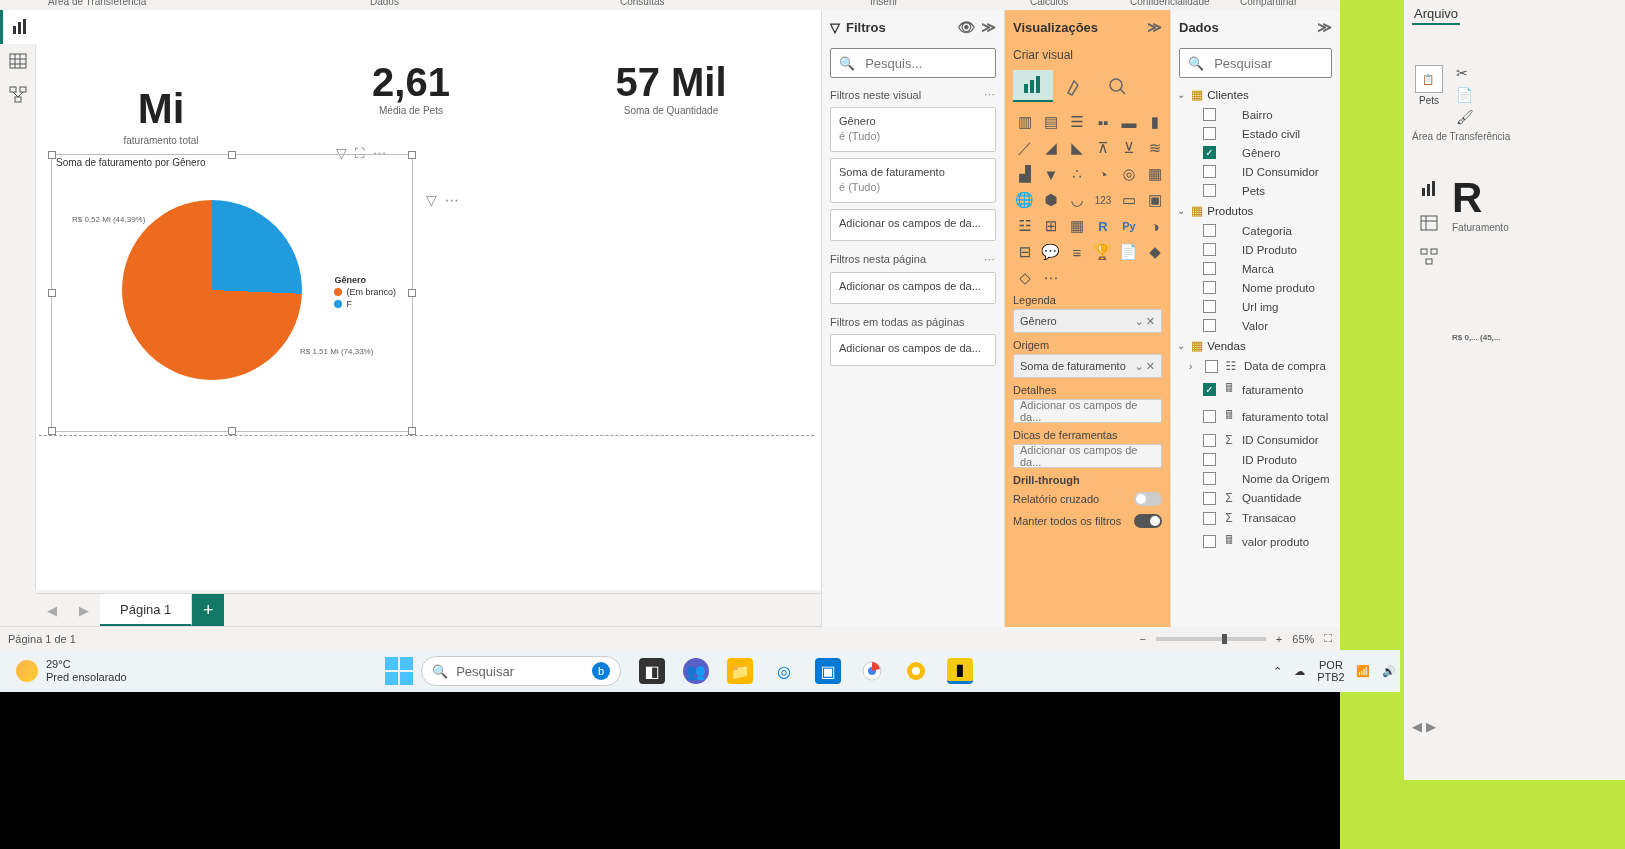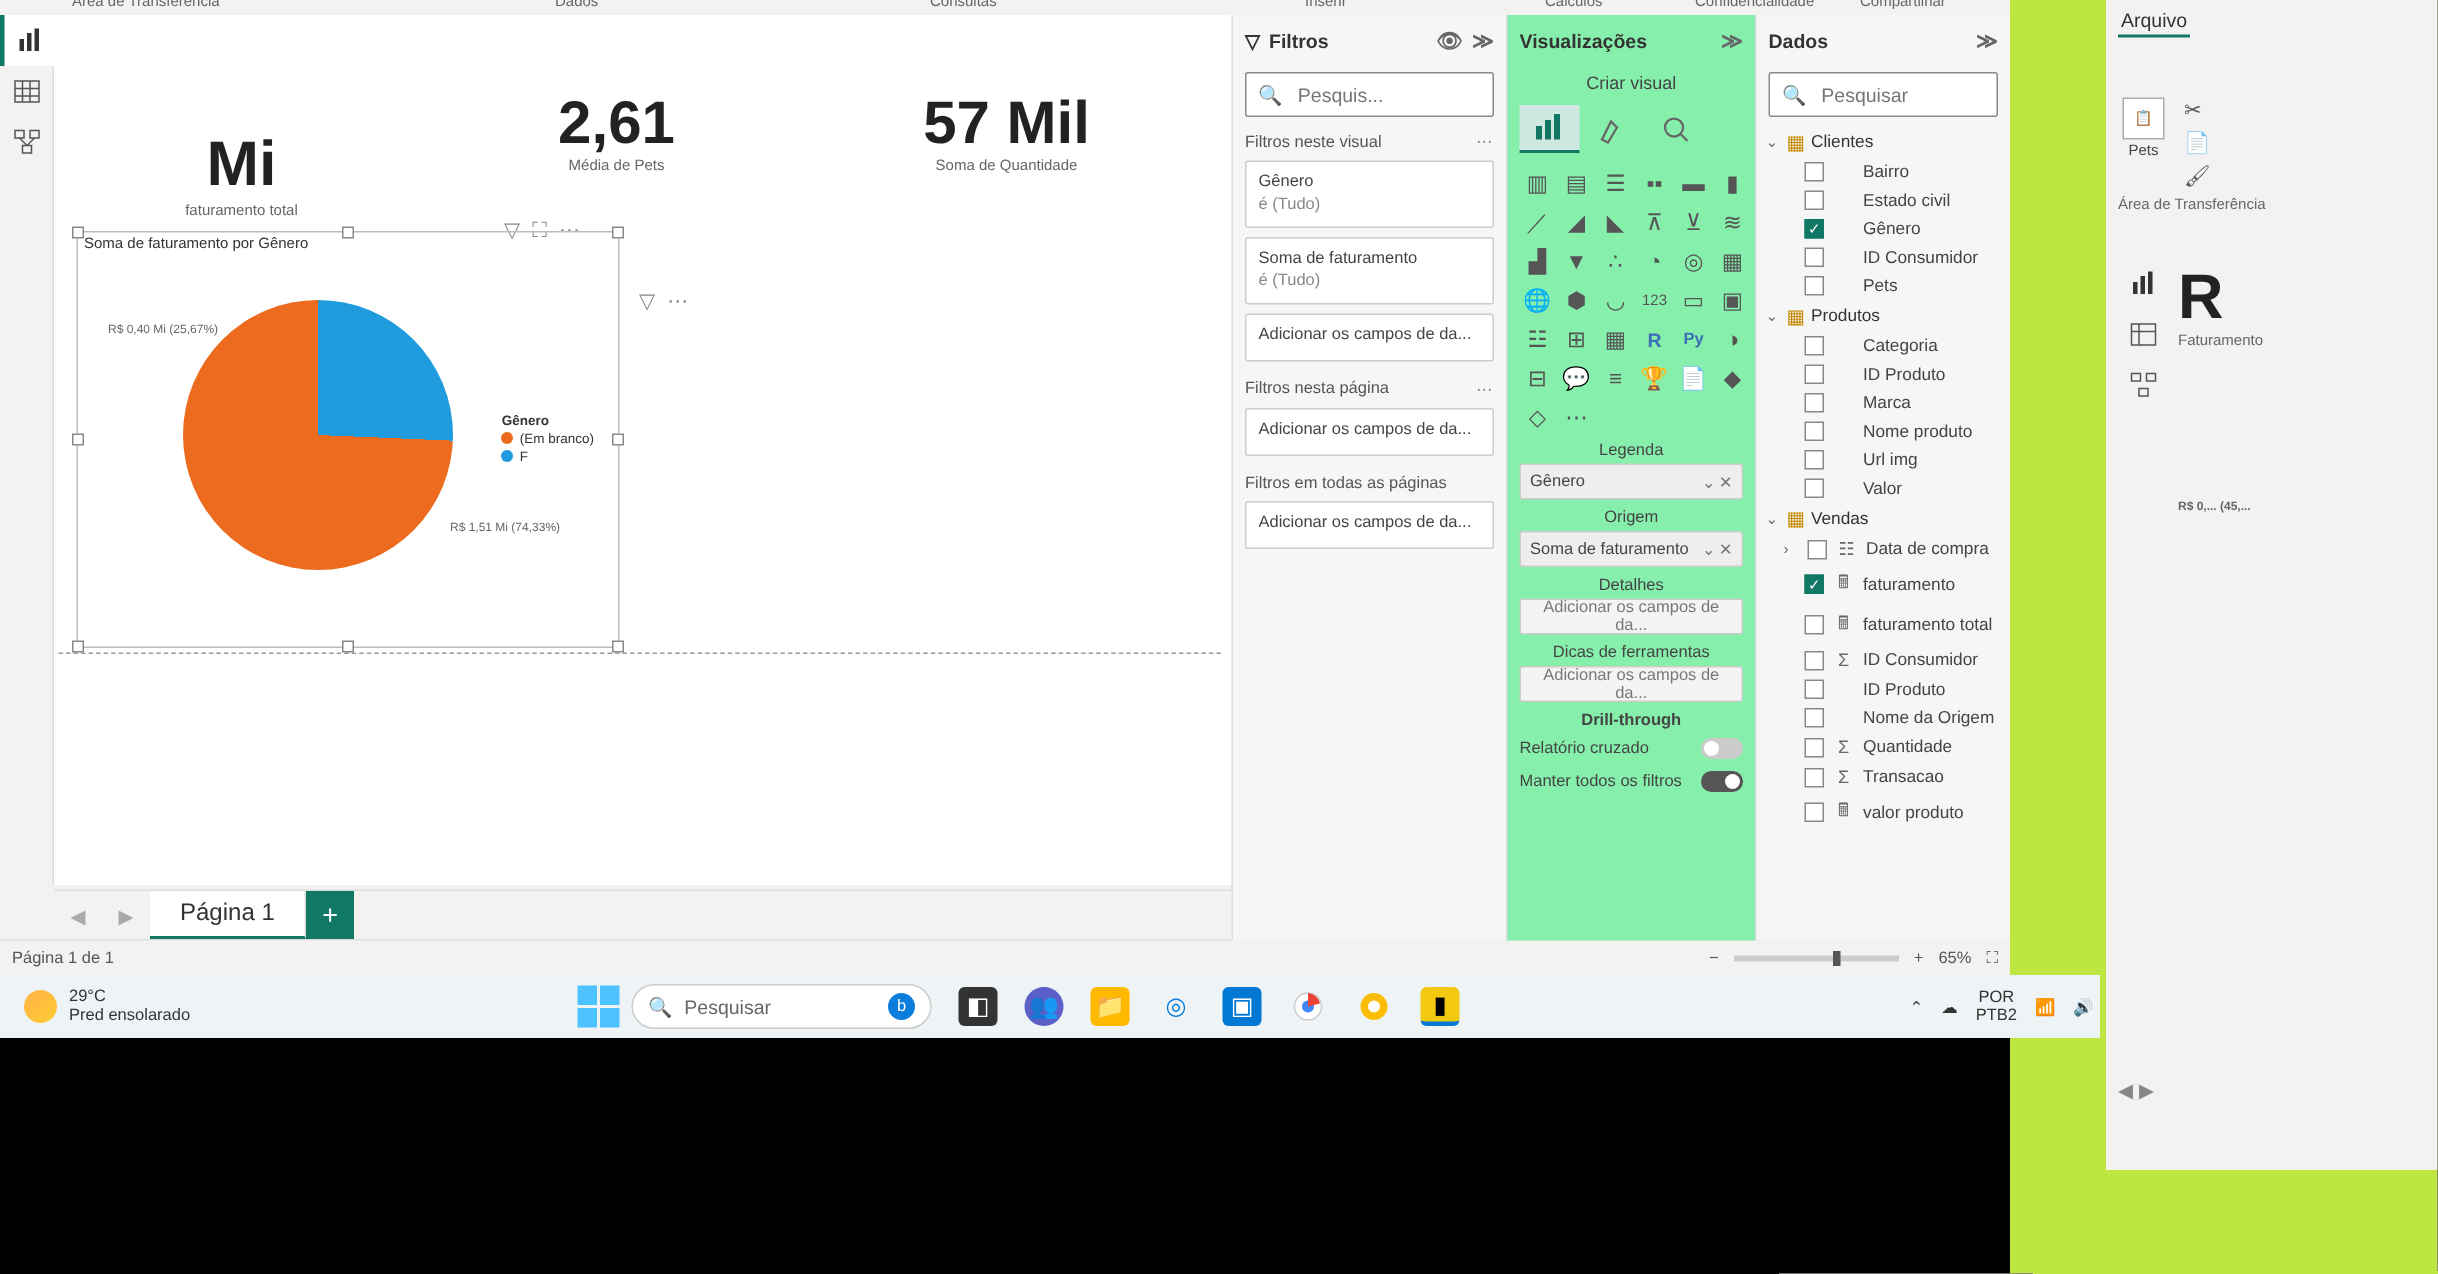--- a/index.html
+++ b/index.html
@@ -49,32 +49,32 @@
     background: conic-gradient(#1f9bde 0deg 92.4deg, #ec6b1e 92.4deg 360deg); }
   .pie-legend { position:absolute; right:16px; top:120px; font-size:9px; color:#333; }
   .lg-row { display:flex; align-items:center; gap:4px; margin-top:2px; }
   .lg-sw { width:8px; height:8px; border-radius:50%; }
   .lbl-small { position:absolute; font-size:8px; color:#666; }
   .lbl1 { left:20px; top:60px; }
   .lbl2 { left:248px; top:192px; }
 
   .page-tabs { position:absolute; left:36px; top:593px; width:970px; height:33px; background:#f3f2f1; border-top:1px solid #ddd; display:flex; align-items:stretch; }
   .nav-btn { width:32px; display:flex; align-items:center; justify-content:center; color:#aaa; font-size:13px; }
-  .page-tab { padding:0 20px; background:#fff; display:flex; align-items:center; font-size:16px; color:#333; border-right:1px solid #ddd; border-bottom:2px solid #117865; }
+  .page-tab { padding:0 20px; background:#fff; display:flex; align-items:center; font-size:13px; color:#333; border-right:1px solid #ddd; border-bottom:2px solid #117865; }
   .add-page { width:32px; background:#117865; color:#fff; display:flex; align-items:center; justify-content:center; font-size:18px; }
 
   .status-bar { position:absolute; left:0; top:626px; width:1340px; height:24px; background:#f3f2f1; border-top:1px solid #ddd; font-size:11px; color:#555; display:flex; align-items:center; padding:0 8px; justify-content:space-between; }
   .status-right { display:flex; align-items:center; gap:10px; }
   .zoom-slider { width:110px; height:4px; background:#ccc; position:relative; }
   .zoom-slider .thumb { position:absolute; left:60%; top:-3px; width:5px; height:10px; background:#555; }
 
   
   .panel { position:absolute; top:10px; height:617px; background:#f6f6f6; border-left:1px solid #ddd; }
   .panel-filters { left:821px; width:183px; }
-  .panel-viz { left:1004px; width:166px; background:#86efac;text-align:center; }
+  .panel-viz { left:1004px; width:166px; background:#fdba74; }
   .panel-data { left:1170px; width:170px; }
 
   .panel-header { height:34px; display:flex; align-items:center; justify-content:space-between; padding:0 8px; font-size:13px; font-weight:600; color:#333; }
   .panel-header .icons { display:flex; gap:6px; color:#666; font-size:14px; }
 
   .search-box { margin:4px 8px; height:30px; border:1px solid #888; border-radius:2px; background:#fff; display:flex; align-items:center; padding:0 8px; gap:8px; color:#666; font-size:13px; }
   .search-box input { border:none; outline:none; flex:1; font-size:13px; color:#333; background:transparent; }
 
   .section-label { font-size:11px; color:#555; padding:6px 8px 4px; display:flex; justify-content:space-between; align-items:center; }
   .dots { color:#888; letter-spacing:1px; }
@@ -215,21 +215,21 @@
       <div class="handle h-tl"></div>
       <div class="handle h-tr"></div>
       <div class="handle h-bl"></div>
       <div class="handle h-br"></div>
       <div class="handle h-tm"></div>
       <div class="handle h-bm"></div>
       <div class="handle h-lm"></div>
       <div class="handle h-rm"></div>
       <div class="pie-title">Soma de faturamento por Gênero</div>
       <div class="pie-chart"></div>
-      <div class="lbl-small lbl1">R$ 0,40 Mi (25,67%)</div>
+      <div class="lbl-small lbl1">R$ 0,52 Mi (44,39%)</div>
       <div class="lbl-small lbl2">R$ 1,51 Mi (74,33%)</div>
       <div class="pie-legend">
         <div style="font-weight:600">Gênero</div>
         <div class="lg-row">
             <span class="lg-sw" style="background:#ec6b1e"></span>
             <span>(Em branco)</span>
           </div>
         <div class="lg-row">
             <span class="lg-sw" style="background:#1f9bde"></span>
             <span>F</span>

